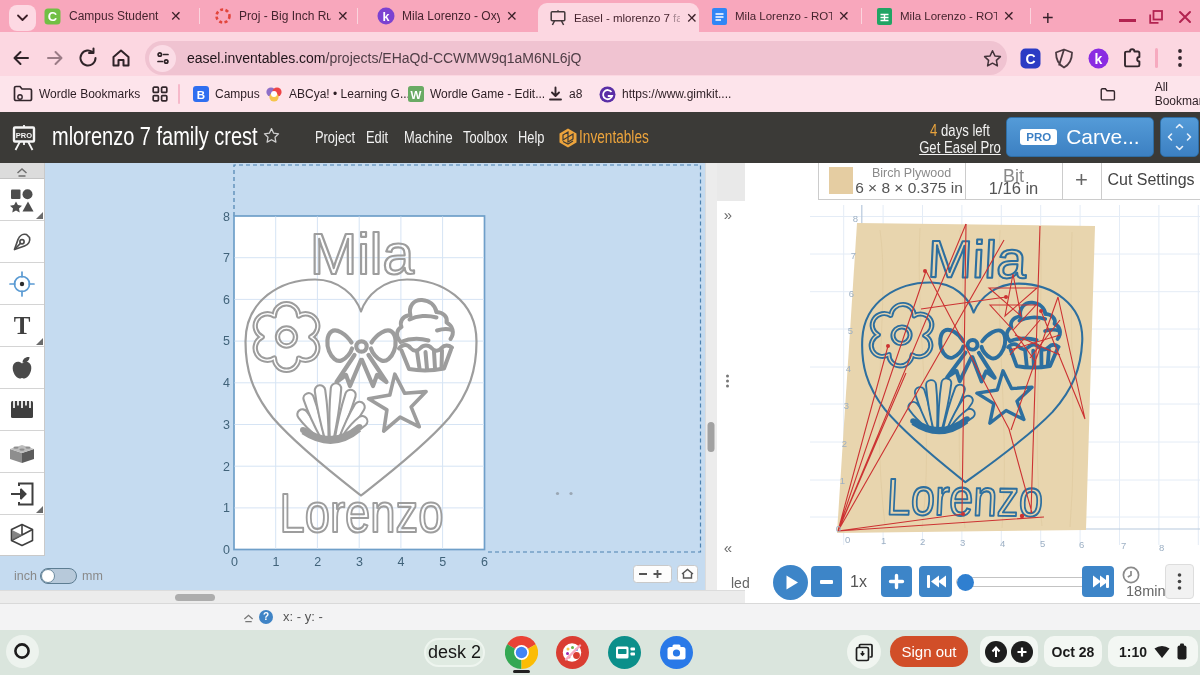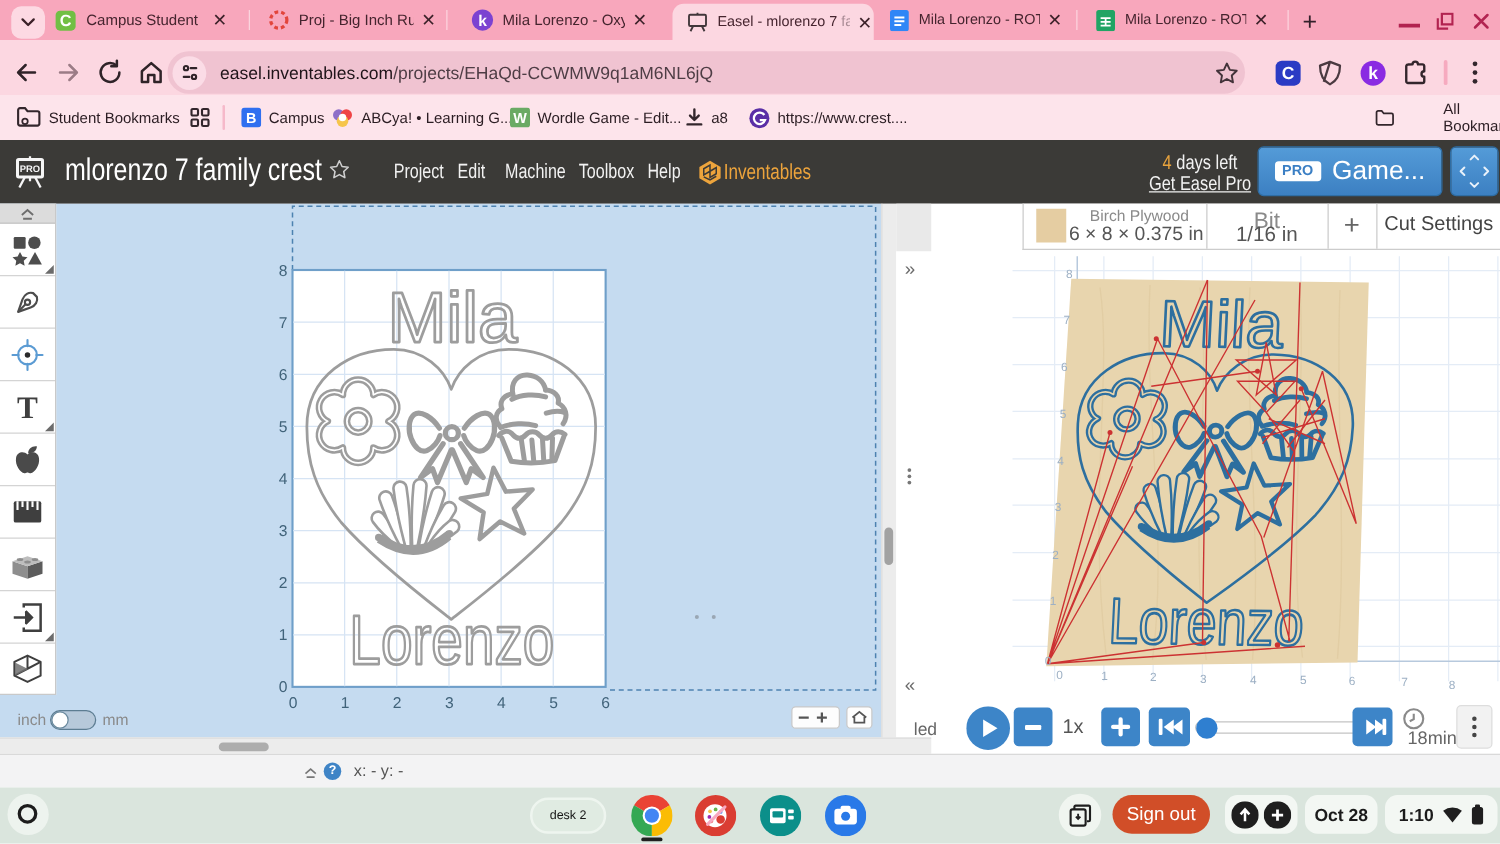--- a/index.html
+++ b/index.html
@@ -8,21 +8,21 @@
 .abs { position:absolute; }
 
 #tabbar { left:0; top:0; width:1200px; height:32px; background:#f8a7bc; }
 .tab { position:absolute; top:0; height:32px; display:flex; align-items:center; font-size:12px; color:#45242e; }
 .tab .ttl, .ttl { white-space:nowrap; overflow:hidden; flex:none; display:block; }
 .tabsep { position:absolute; top:8px; width:1px; height:16px; background:#fbd4dd; }
 .tclose { font-size:14px; color:#3c2129; margin-left:6px; }
 #activetab { position:absolute; left:538px; top:3px; width:161px; height:29px; background:#fcd7e1; border-radius:9px 9px 0 0; display:flex; align-items:center; font-size:12px; color:#45242e; }
 
 #toolrow { left:0; top:32px; width:1200px; height:44px; background:#fcd7e1; }
-#urlpill { position:absolute; left:134px; top:9px; width:862px; height:34px; border-radius:18px; background:#f0c3d1; display:flex; align-items:center; }
+#urlpill { position:absolute; left:145px; top:9px; width:862px; height:34px; border-radius:18px; background:#f0c3d1; display:flex; align-items:center; }
 
 #bookmarks { left:0; top:76px; width:1200px; height:36px; background:#fde4eb; font-size:12px; color:#2b1d23; }
 .bk { position:absolute; top:0; height:36px; display:flex; align-items:center; gap:6px; }
 
 #eheader { left:0; top:112px; width:1200px; height:51px; background:#3b3a37; color:#f2f2f2; }
 
 #ltools { left:0; top:163px; width:45px; height:393px; background:#fff; border-right:1px solid #c9c9c9; z-index:3; }
 .tcell { position:absolute; left:0; width:44px; border-bottom:1px solid #d4d4d4; display:flex; align-items:center; justify-content:center; }
 .flyout { position:absolute; right:1px; width:0; height:0; border-left:7px solid transparent; border-bottom:7px solid #6b6b6b; }
 
@@ -168,21 +168,21 @@
         <circle cx="4" cy="17" r="1.9"></circle>
       </g>
     </svg>
 </div>
 <div class="abs" id="bookmarks">
   <div class="bk" style="left:13px;">
     <svg width="20" height="18" viewBox="0 0 20 18">
         <path d="M1.5 3 a1.5 1.5 0 0 1 1.5 -1.5 H7 L9 4 H17 a1.5 1.5 0 0 1 1.5 1.5 V14 a1.5 1.5 0 0 1 -1.5 1.5 H3 A1.5 1.5 0 0 1 1.5 14 Z" fill="none" stroke="#33262c" stroke-width="1.7"></path>
         <circle cx="7" cy="12" r="2.2" fill="none" stroke="#33262c" stroke-width="1.4"></circle>
       </svg>
-    <span>Student Bookmarks</span>
+    <span>Wordle Bookmarks</span>
   </div>
   <svg class="abs" style="left:152px;top:10px" width="16" height="16" viewBox="0 0 16 16">
       <g fill="none" stroke="#33262c" stroke-width="1.7">
         <rect x="1.2" y="1.2" width="5.2" height="5.2" rx="1"></rect>
         <rect x="9.6" y="1.2" width="5.2" height="5.2" rx="1"></rect>
         <rect x="1.2" y="9.6" width="5.2" height="5.2" rx="1"></rect>
         <rect x="9.6" y="9.6" width="5.2" height="5.2" rx="1"></rect>
       </g>
     </svg>
   <div class="abs" style="left:178px;top:8px;width:2px;height:20px;background:#f6b9ca;border-radius:2px;"></div>
@@ -213,21 +213,21 @@
     <svg width="15" height="16" viewBox="0 0 15 16">
         <path d="M7.5 1.5 V9.5 M4 6.5 L7.5 10 L11 6.5 M2 13.5 H13" fill="none" stroke="#33262c" stroke-width="1.9" stroke-linecap="round" stroke-linejoin="round"></path>
       </svg>
     <span>a8</span>
   </div>
   <div class="bk" style="left:599px;">
     <svg width="17" height="17" viewBox="0 0 17 17">
         <circle cx="8.5" cy="8.5" r="8" fill="#5a2ea6"></circle>
         <path d="M12.5 6 a4.6 4.6 0 1 0 0.6 4 h-4.3" fill="none" stroke="#fff" stroke-width="1.8"></path>
       </svg>
-    <span>https://www.crest....</span>
+    <span>https://www.gimkit....</span>
   </div>
   <div class="bk" style="left:1100px;gap:39px;">
     <svg width="19" height="17" viewBox="0 0 19 17">
         <path d="M1.5 3 a1.5 1.5 0 0 1 1.5 -1.5 H6.5 L8.5 4 H16 a1.5 1.5 0 0 1 1.5 1.5 V13.5 a1.5 1.5 0 0 1 -1.5 1.5 H3 A1.5 1.5 0 0 1 1.5 13.5 Z" fill="none" stroke="#33262c" stroke-width="1.7"></path>
       </svg>
     <span>All Bookmarks</span>
   </div>
 </div>
 <div class="abs" id="eheader">
   <svg class="abs" style="left:11px;top:12px" width="26" height="27" viewBox="0 0 26 27">
@@ -248,21 +248,21 @@
   <div class="abs" style="left:518px;top:16px;font-size:16.5px;white-space:nowrap;transform:scaleX(.78);transform-origin:0 50%;">Help</div>
   <svg class="abs" style="left:559px;top:16px" width="18" height="20" viewBox="0 0 18 20">
       <path d="M9 0.5 L17.5 5.5 V14.5 L9 19.5 L0.5 14.5 V5.5 Z" fill="#eda43c"></path>
       <path d="M4 7 L9 4 V9 L4 12 Z M9 9 L14 6 V11 L9 14 Z M4 13.5 L9 16 L14 13" fill="none" stroke="#3b3a37" stroke-width="1.2"></path>
     </svg>
   <div class="abs" style="left:579px;top:15px;font-size:17.5px;color:#eda43c;white-space:nowrap;transform:scaleX(.78);transform-origin:0 50%;">Inventables</div>
   <div class="abs" style="left:880px;top:10px;width:160px;text-align:center;font-size:16px;transform:scaleX(.82);transform-origin:50% 50%;"><span style="color:#e8a33d">4</span> days left</div>
   <div class="abs" style="left:880px;top:27px;width:160px;text-align:center;font-size:16px;text-decoration:underline;transform:scaleX(.82);transform-origin:50% 50%;">Get Easel Pro</div>
   <div class="abs" style="left:1006px;top:5px;width:148px;height:40px;border-radius:5px;background:linear-gradient(#549bd8,#3c80c2);border:1px solid #2e6da4;display:flex;align-items:center;justify-content:center;">
     <span style="background:#fff;color:#3b7fc4;font-size:11.5px;font-weight:bold;border-radius:3px;padding:2px 6px;">PRO</span>
-    <span style="color:#fff;font-size:21px;margin-left:9px;">Game...</span>
+    <span style="color:#fff;font-size:21px;margin-left:9px;">Carve...</span>
   </div>
   <div class="abs" style="left:1160px;top:5px;width:39px;height:40px;border-radius:5px;background:linear-gradient(#549bd8,#3c80c2);border:1px solid #2e6da4;">
     <svg width="37" height="38" viewBox="0 0 37 38">
         <g fill="none" stroke="#e8f1fa" stroke-width="1.6" stroke-linecap="round" stroke-linejoin="round">
           <path d="M15.5 9.5 L18.5 6.5 L21.5 9.5"></path>
           <path d="M15.5 28.5 L18.5 31.5 L21.5 28.5"></path>
           <path d="M10.5 16 L7.5 19 L10.5 22"></path>
           <path d="M26.5 16 L29.5 19 L26.5 22"></path>
         </g>
       </svg>
@@ -613,21 +613,21 @@
       <path d="M1.5 6 L6 2 L10.5 6 M2.5 9 h7" fill="none" stroke="#777" stroke-width="1.4"></path>
     </svg>
   <div class="abs" style="left:259px;top:6px;width:14px;height:14px;border-radius:50%;background:#3f84c6;color:#fff;font-size:10px;text-align:center;line-height:14px;font-weight:bold;">?</div>
   <div class="abs" style="left:283px;top:5px;">x: - y: -</div>
 </div>
 <div class="abs" id="shelf">
   <div class="abs" style="left:6px;top:5px;width:33px;height:33px;border-radius:50%;background:#edf3ee;"></div>
   <svg class="abs" style="left:13px;top:12px" width="18" height="18" viewBox="0 0 18 18">
       <circle cx="9" cy="9" r="6.6" fill="none" stroke="#1c1c1c" stroke-width="2.6"></circle>
     </svg>
-  <div class="abs" style="left:424px;top:8px;width:61px;height:29px;border-radius:15px;background:#e0ebe2;border:2px solid #eef5ef;display:flex;align-items:center;justify-content:center;font-size:10px;color:#161616;">desk 2</div>
+  <div class="abs" style="left:424px;top:8px;width:61px;height:29px;border-radius:15px;background:#e0ebe2;border:2px solid #eef5ef;display:flex;align-items:center;justify-content:center;font-size:18px;color:#161616;">desk 2</div>
 
   <svg class="abs" style="left:505px;top:6px" width="33" height="33" viewBox="0 0 33 33">
     <path d="M16.5,16.5 L2.2,8.25 A16.5 16.5 0 0 1 30.8,8.25 Z" fill="#ea4335"></path>
     <path d="M16.5,16.5 L2.2,8.25 A16.5 16.5 0 0 0 16.5,33 Z" fill="#34a853"></path>
     <path d="M16.5,16.5 L16.5,33 A16.5 16.5 0 0 0 30.8,8.25 Z" fill="#fbbc05"></path>
     <circle cx="16.5" cy="16.5" r="7.4" fill="#fff"></circle>
     <circle cx="16.5" cy="16.5" r="5.7" fill="#4285f4"></circle>
   </svg>
   <div class="abs" style="left:513px;top:40px;width:17px;height:3px;border-radius:2px;background:#202020;"></div>
 

